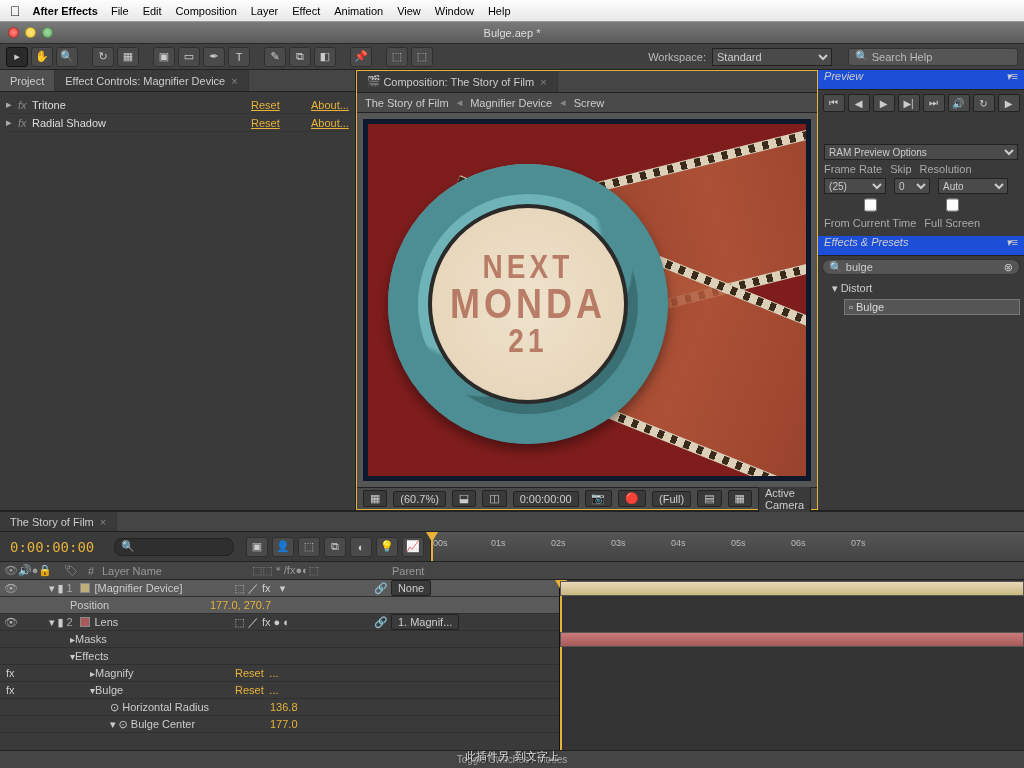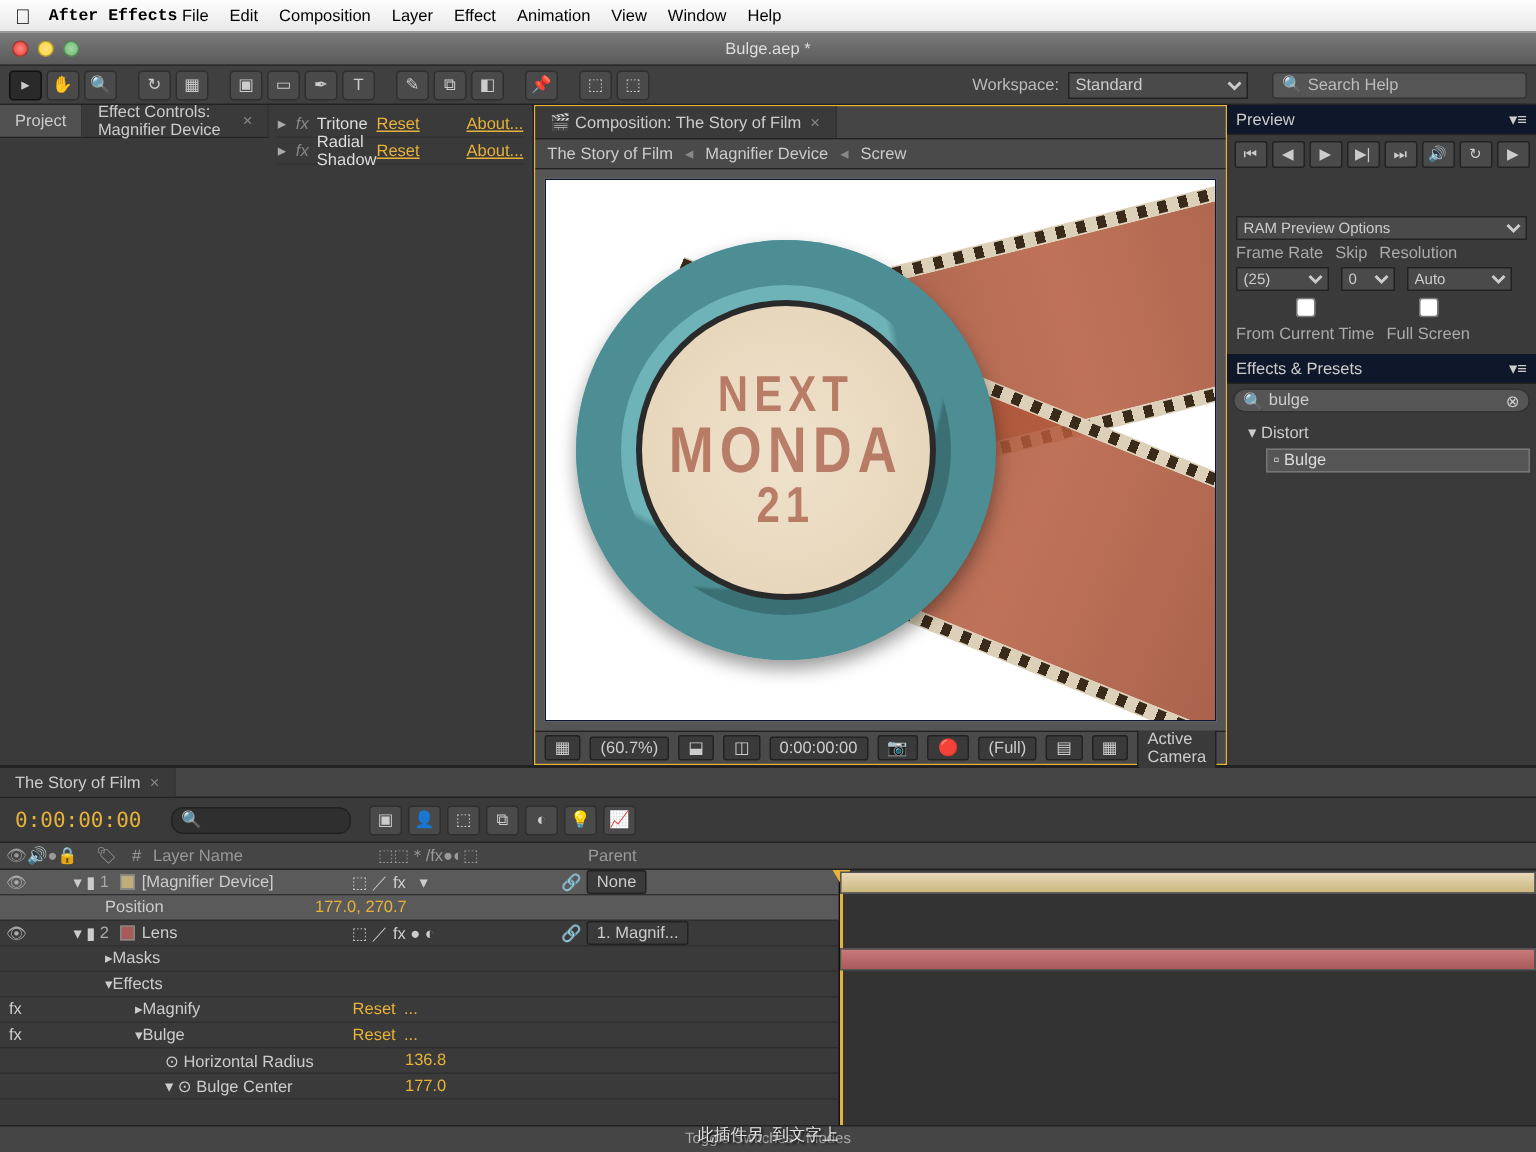--- a/index.html
+++ b/index.html
@@ -1,64 +1,64 @@
 <!DOCTYPE html>
 <html><head>
 <meta charset="utf-8">
 <style>
 * { margin: 0; padding: 0; box-sizing: border-box; font-family: "Lucida Grande", Arial, sans-serif; font-size: 11px; }
 body { background: #3a3a3a; color: #ccc; width: 1024px; height: 768px; overflow: hidden; }
 .menubar { height: 22px; background: linear-gradient(#fdfdfd,#e8e8e8); display: flex; align-items: center; padding: 0 10px; color: #000; border-bottom: 1px solid #999; }
 .menubar .apple { font-size: 14px; margin-right: 12px; }
-.menubar .app { font-weight: bold; margin-right: 3px; font-family: Liberation Mono, monospace; }
+.menubar .app { font-weight: bold; margin-right: 13px; }
 .menubar .mitem { margin-right: 14px; }
 .titlebar { height: 22px; background: linear-gradient(#7a7a7a,#5a5a5a); display: flex; align-items: center; justify-content: center; color: #ddd; position: relative; border-bottom: 1px solid #2a2a2a; }
 .titlebar .traffic { position: absolute; left: 8px; display: flex; gap: 6px; }
 .titlebar .dot { width: 11px; height: 11px; border-radius: 50%; border: 1px solid rgba(0,0,0,0.3); }
 .dot.r{background:radial-gradient(#ff8a80,#e53935);} .dot.y{background:radial-gradient(#ffe082,#fdd835);} .dot.g{background:radial-gradient(#a5d6a7,#66bb6a);}
 .toolbar { height: 26px; background: #404040; border-bottom: 1px solid #222; display: flex; align-items: center; padding: 0 6px; gap: 3px; }
 .tool { width: 22px; height: 20px; background: #4a4a4a; border: 1px solid #2f2f2f; border-radius: 3px; display:flex;align-items:center;justify-content:center; color:#ccc; cursor:pointer; }
 .tool.active { background: #2a2a2a; border-color:#111; }
 .tool-sep { width: 8px; }
 .ws { margin-left: auto; display:flex; align-items:center; gap:6px; color:#bbb; }
 .ws select { background:#4a4a4a; color:#ccc; border:1px solid #222; height:18px; width:120px; }
 .search-help { display:flex; align-items:center; background:#555; border:1px solid #333; border-radius:3px; height:18px; padding:0 6px; width:170px; margin-left:10px; color:#bbb; }
 .main { display:flex; height:440px; }
-.left { width:356px; background:#3a3a3a; border-right:1px solid #222; display:flex; flex-direction:row; }
+.left { width:356px; background:#3a3a3a; border-right:1px solid #222; display:flex; flex-direction:column; }
 .tabs { display:flex; background:#454545; height:22px; border-bottom:1px solid #222; }
 .tab { padding:3px 10px; background:#505050; border-right:1px solid #333; color:#ccc; cursor:pointer; display:flex; align-items:center; }
 .tab.active { background:#3a3a3a; }
 .tab .x { margin-left:6px; color:#888; }
 .panel-body { padding:4px 6px; flex:1; }
 .breadcrumb { color:#bbb; padding:4px 2px; }
 .fx-row { display:flex; align-items:center; height:18px; border-bottom:1px solid #333; }
 .fx-row .tw { width:12px; color:#aaa; }
 .fx-row .fxlbl { color:#888; width:14px; font-style:italic; }
 .fx-row .name { flex:1; color:#ddd; }
 .fx-row .link { color:#e6b23a; text-decoration:underline; width:60px; }
 .fx-row .about { color:#e6b23a; text-decoration:underline; }
 .center { flex:1; background:#3a3a3a; border-right:1px solid #222; display:flex; flex-direction:column; border:1px solid #e6b23a; }
 .center .tabs .tab { font-size:10px; }
 .bcrumb2 { background:#4a4a4a; height:20px; display:flex; align-items:center; gap:8px; padding:0 8px; color:#ccc; border-bottom:1px solid #222; }
 .bcrumb2 .sep { color:#888; }
 .viewer { flex:1; background:#555; position:relative; display:flex; align-items:center; justify-content:center; padding:6px; }
-.canvas { width:100%; height:100%; background:#ffffff; position:relative; overflow:hidden; border:1px solid #0f172a; }
+.canvas { width:100%; height:100%; background:#7f1d1d; position:relative; overflow:hidden; border:5px solid #0f172a; }
 .film { position:absolute; width:520px; height:140px; background:linear-gradient(90deg, rgba(139,58,35,0.85), rgba(180,90,60,0.85), rgba(139,58,35,0.85)); border-top:10px solid #ddd0b8; border-bottom:10px solid #ddd0b8; transform-origin:center; }
 .film::before, .film::after { content:""; position:absolute; left:0; right:0; height:8px; background:repeating-linear-gradient(90deg,#3a2a1a 0 6px,transparent 6px 14px); }
 .film::before{top:-9px;} .film::after{bottom:-9px;}
 .f1{top:30px;left:90px;transform:rotate(-14deg);} 
 .f2{top:150px;left:40px;transform:rotate(22deg);width:560px;height:170px;}
 .mag { position:absolute; left:20px; top:40px; width:280px; height:280px; border-radius:50%; background:radial-gradient(circle at 35% 30%, #6eb3b8 0 42%, #4d8e94 44% 55%, #3a6f74 56%); box-shadow: inset 0 0 0 30px #4d8e94, 0 6px 12px rgba(0,0,0,0.4); display:flex; align-items:center; justify-content:center; }
 .lens { width:200px; height:200px; border-radius:50%; background:radial-gradient(circle,#efe2cc,#e4d2b5); border:4px solid #2a2a2a; display:flex; flex-direction:column; align-items:center; justify-content:center; color:rgba(150,60,40,0.6); font-family:serif; text-align:center; }
 .lens .t1{font-size:28px;letter-spacing:4px;font-weight:bold;transform:scaleY(1.2);} 
 .lens .t2{font-size:36px;letter-spacing:4px;font-weight:bold;transform:scaleY(1.2);}
 .viewer-controls { height:22px; background:#4a4a4a; border-top:1px solid #222; display:flex; align-items:center; padding:0 6px; gap:6px; color:#ccc; font-size:10px; }
 .vc-box { background:#3a3a3a; border:1px solid #222; padding:1px 6px; border-radius:2px; }
 .right { width:206px; background:#3a3a3a; display:flex; flex-direction:column; }
-.panel-head { background:#0f172a; height:20px; display:flex; align-items:center; padding:0 6px; border-bottom:1px solid #222; color:#ccc; justify-content:space-between; }
+.panel-head { background:#1d4ed8; height:20px; display:flex; align-items:flex-start; padding:0 6px; border-bottom:1px solid #222; color:#ccc; justify-content:space-between;font-style:italic; }
 .preview-btns { display:flex; gap:3px; padding:4px; justify-content:center; background:#3a3a3a; }
 .pbtn { width:22px; height:18px; background:#4a4a4a; border:1px solid #222; border-radius:2px; display:flex;align-items:center;justify-content:center;color:#ccc;cursor:pointer; font-size:10px; }
 .ram-opts { padding:4px 6px; background:#3a3a3a;margin-top:24px; }
 .ram-opts select,.ram-opts input { background:#4a4a4a; color:#ccc; border:1px solid #222; height:16px; font-size:10px; }
 .opts-row { display:flex; gap:8px; margin:3px 0; font-size:10px; color:#aaa; }
 .chk { display:flex; align-items:center; gap:4px; font-size:10px; color:#aaa;flex-direction:column; }
 .fx-search { display:flex; align-items:center; background:#555; border:1px solid #333; border-radius:8px; height:16px; padding:0 6px; margin:3px 4px; }
 .fx-list { padding:2px 4px; }
 .fx-cat { color:#ccc; padding:2px 0 2px 10px; }
 .fx-item { background:#555; border:1px solid #777; padding:1px 4px; margin:2px 0 2px 22px; color:#ddd; }
@@ -287,20 +287,33 @@
     <div class="tl-search">🔍</div>
     <div class="tl-icons">
       <div class="tool">▣</div>
       <div class="tool">👤</div>
       <div class="tool">⬚</div>
       <div class="tool">⧉</div>
       <div class="tool">◐</div>
       <div class="tool">💡</div>
       <div class="tool">📈</div>
     </div>
+    <div class="tl-right">
+      <div class="ruler">
+        <div class="cti"></div>
+        <span class="tick" style="left:2px">00s</span>
+        <span class="tick" style="left:60px">01s</span>
+        <span class="tick" style="left:120px">02s</span>
+        <span class="tick" style="left:180px">03s</span>
+        <span class="tick" style="left:240px">04s</span>
+        <span class="tick" style="left:300px">05s</span>
+        <span class="tick" style="left:360px">06s</span>
+        <span class="tick" style="left:420px">07s</span>
+      </div>
+    </div>
   </div>
   <div class="tl-cols">
     <span style="width:60px">👁🔊●🔒</span>
       <span style="width:24px">🏷</span>
       <span style="width:14px">#</span>
     <span style="width:150px">Layer Name</span>
     <span style="width:140px">⬚⬚＊/fx●◐⬚</span>
     <span>Parent</span>
   </div>
   <div class="tl-body">

